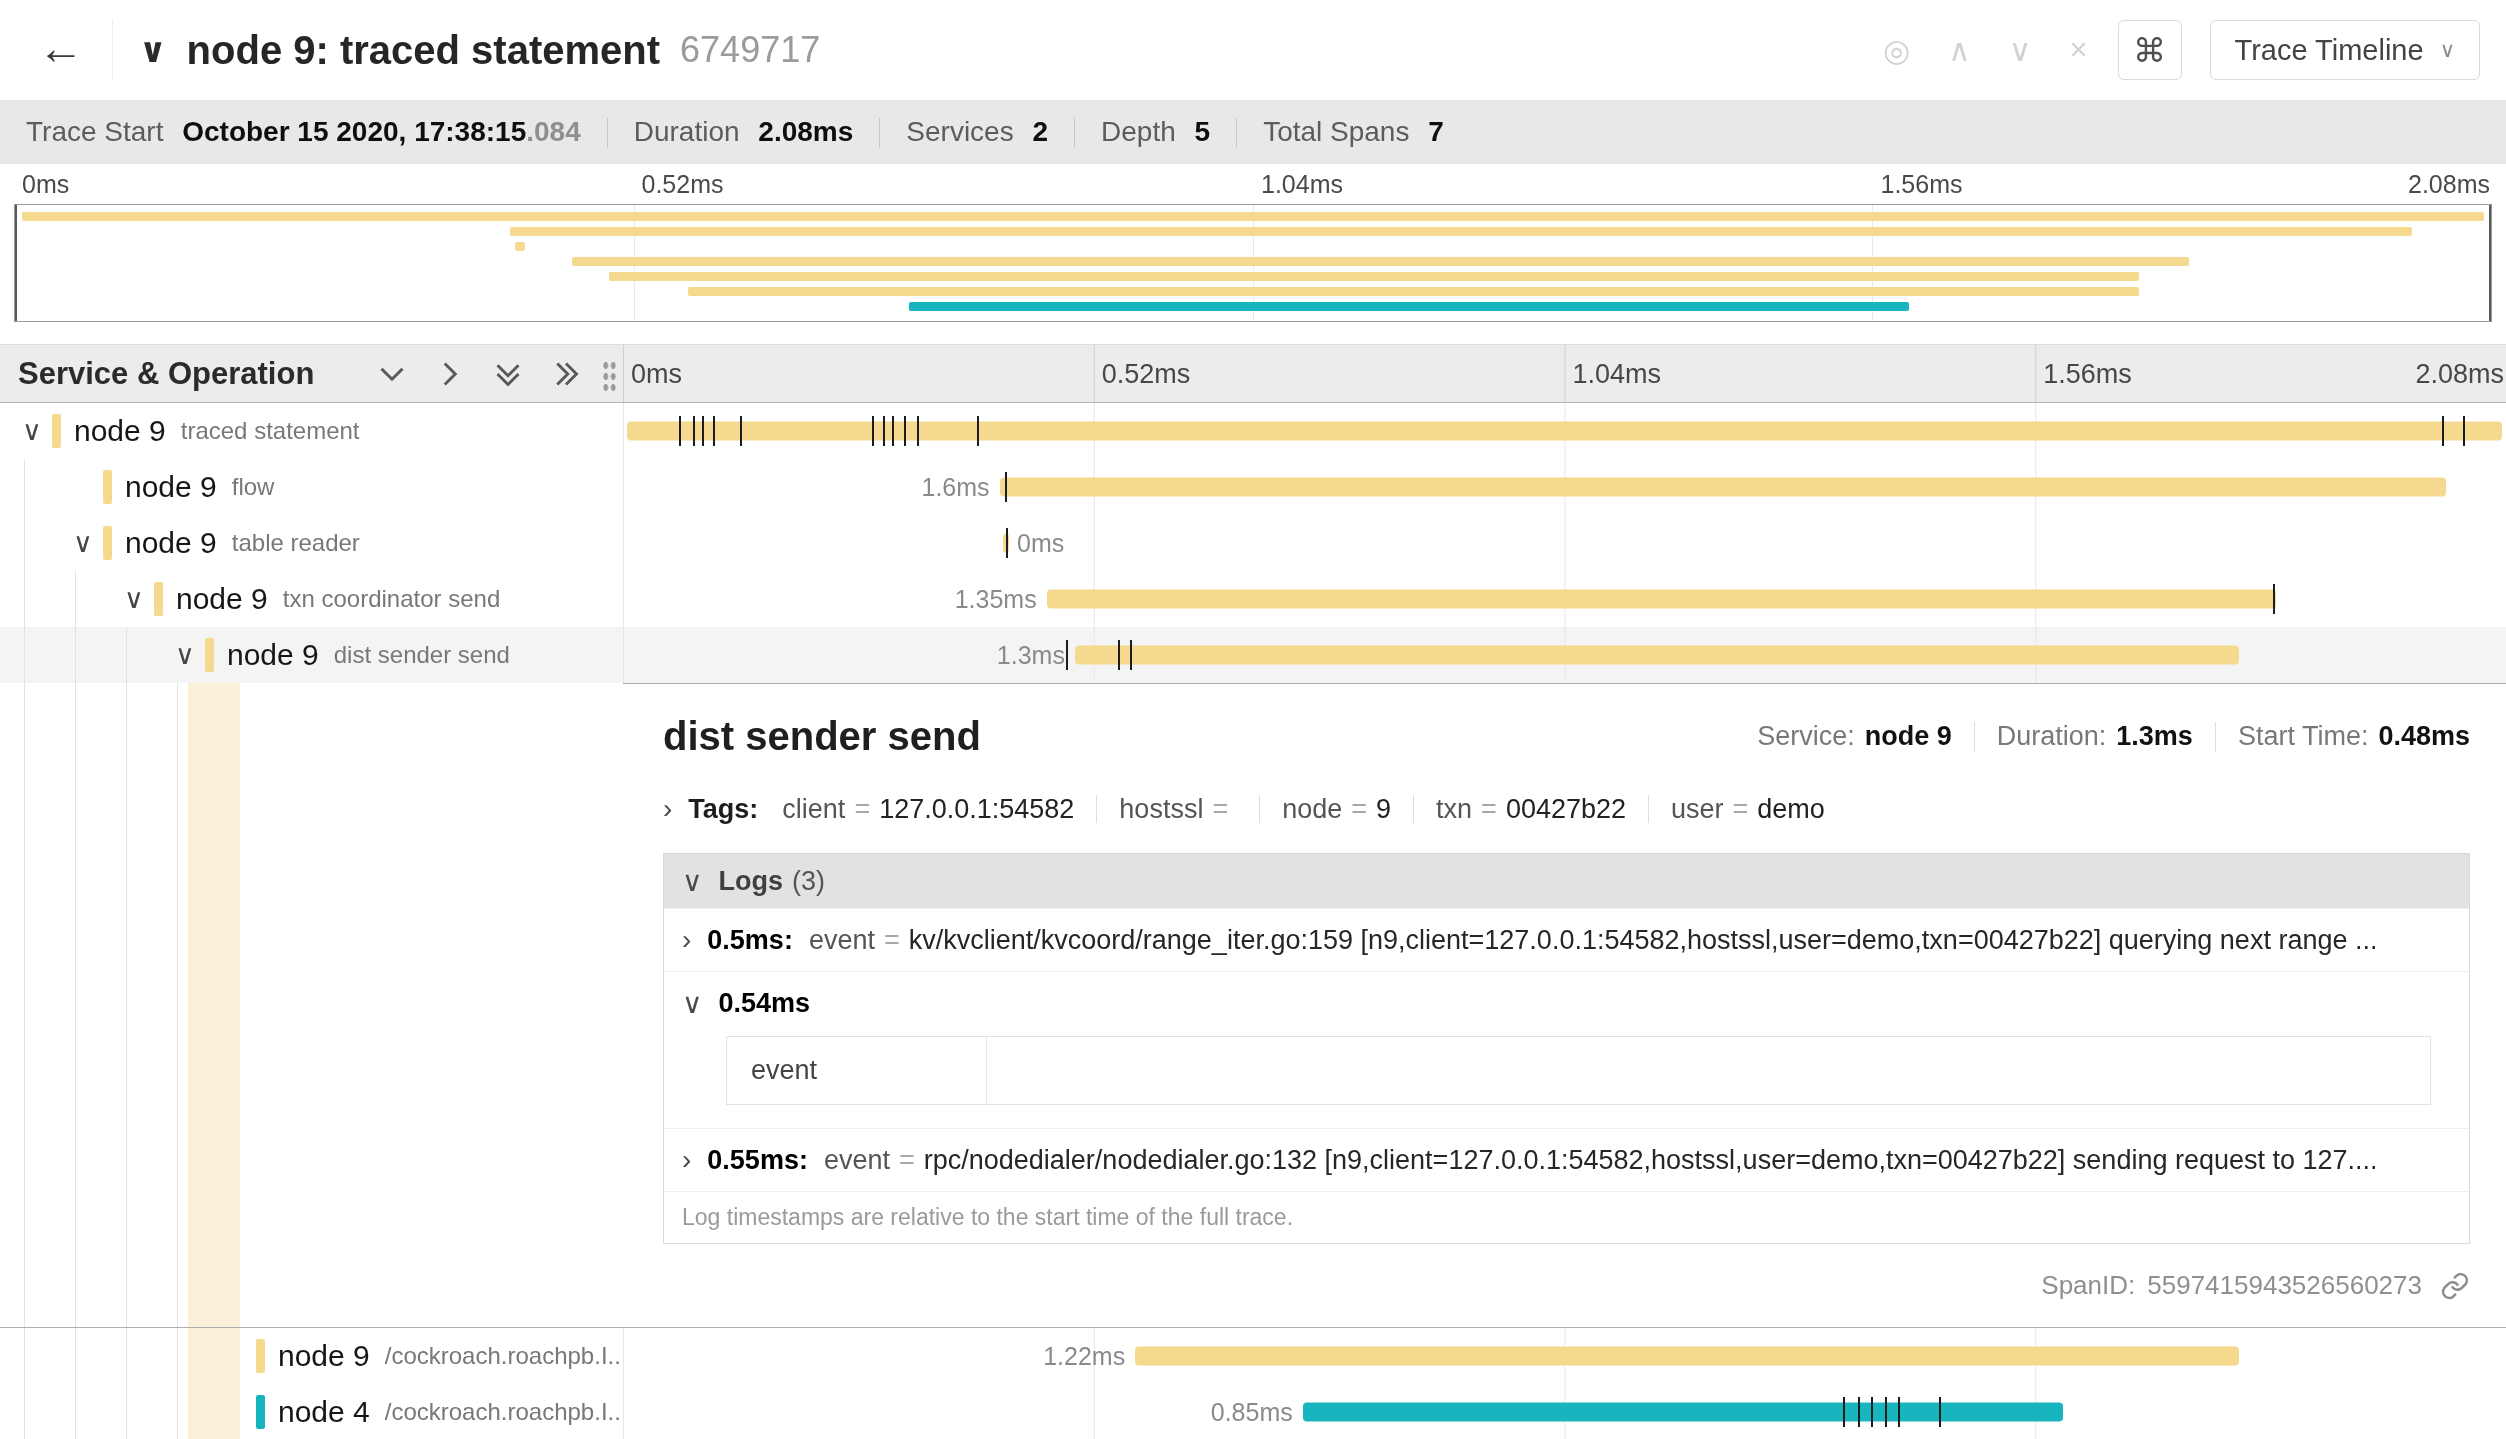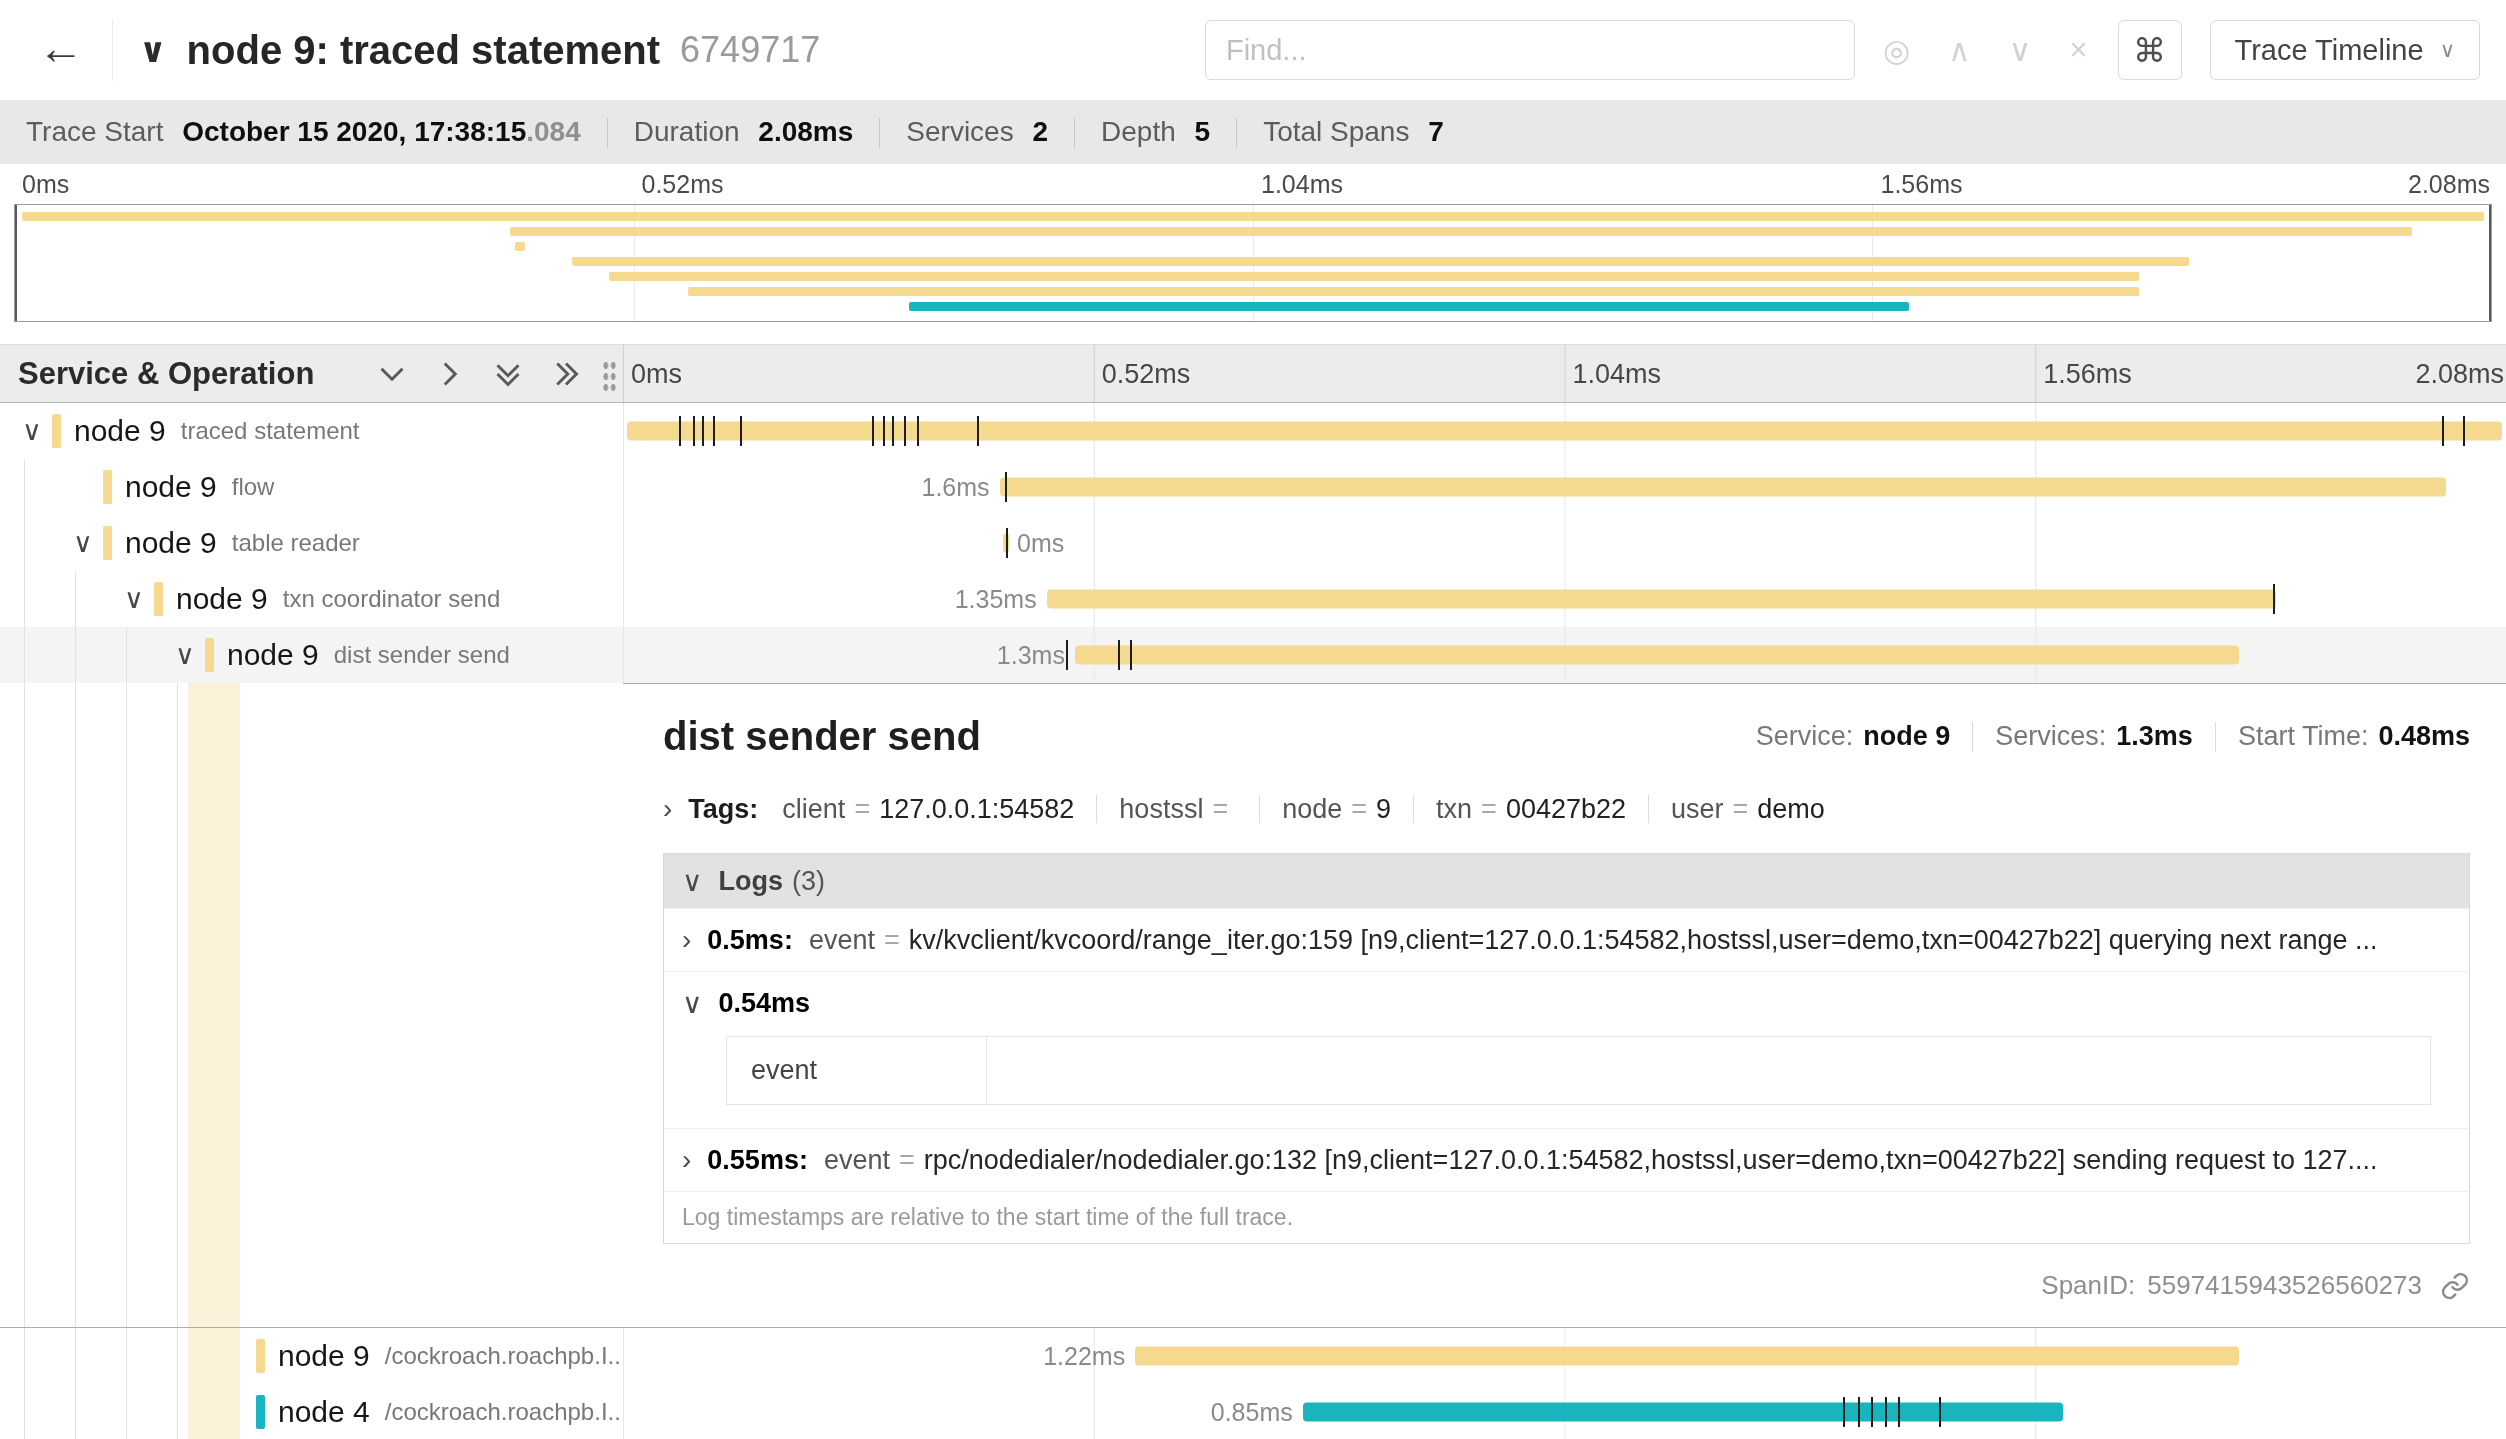--- a/index.html
+++ b/index.html
@@ -116,21 +116,20 @@
 <body>
 
 <header class="topbar">
   <button class="back-btn"><span>←</span></button>
   <div class="title-wrap">
     <span class="title-chev">∨</span>
     <h1 class="page-title">node 9: traced statement</h1>
     <span class="trace-id">6749717</span>
   </div>
   <div class="find-wrap">
-    <input class="find-input" type="text" placeholder="Find..." style="">
     <div class="find-icons">
       <span>◎</span>
       <span>∧</span>
       <span>∨</span>
       <span>×</span>
     </div>
     <button class="sq-btn">
         <span>⌘</span>
       </button>
     <button class="view-btn">
@@ -299,21 +298,21 @@
     <div class="guide" style="left:177px"></div>
     <div class="band"></div>
   </div>
   <div class="detail-panel">
     <div class="d-head">
       <h3 class="d-title">dist sender send</h3>
       <div class="d-meta">
         <span class="m-label">Service:</span>
           <b>node 9</b>
         <span class="msep"></span>
-        <span class="m-label">Services:</span>
+        <span class="m-label">Duration:</span>
           <b>1.3ms</b>
         <span class="msep"></span>
         <span class="m-label">Start Time:</span>
           <b>0.48ms</b>
       </div>
     </div>
     <div class="tags-line">
       <span class="chev-sm">›</span>
       <span class="tags-title">Tags:</span>
       <span id="tags-list" class="tags-list">

